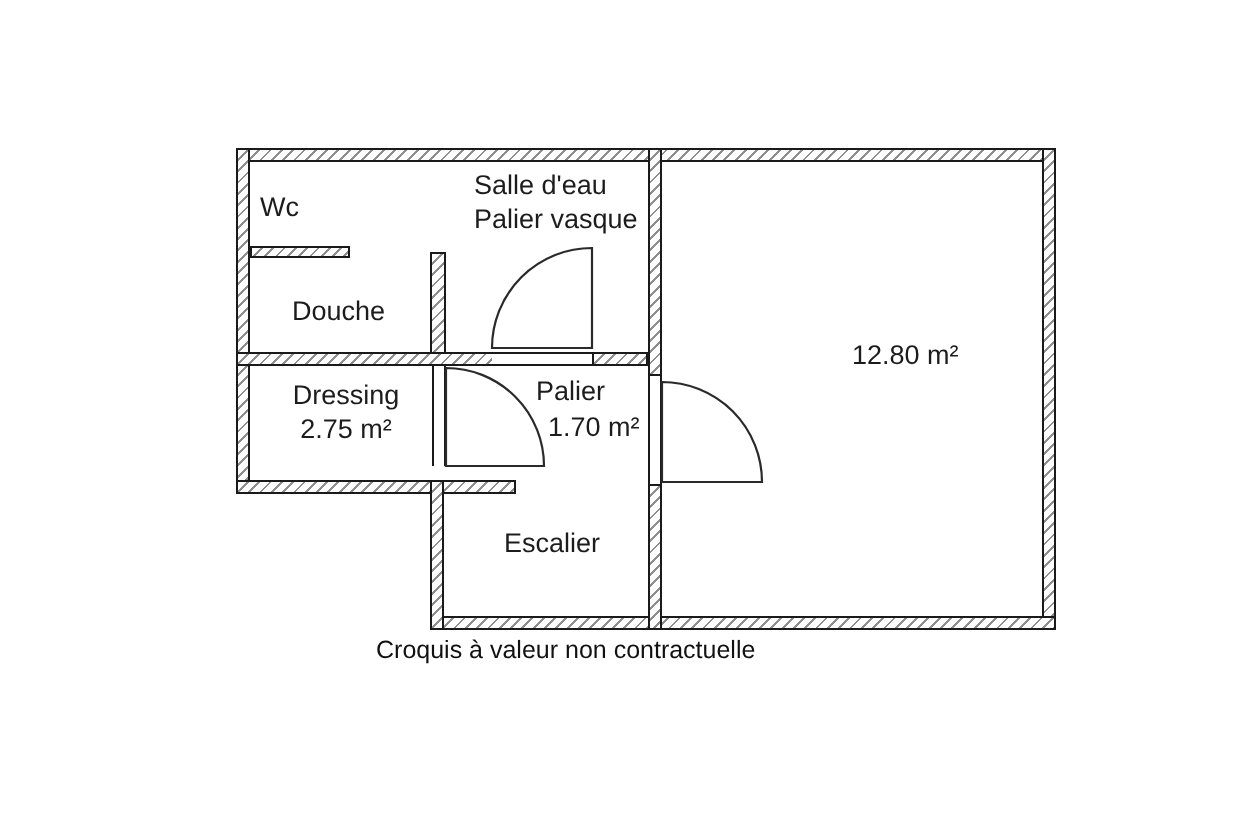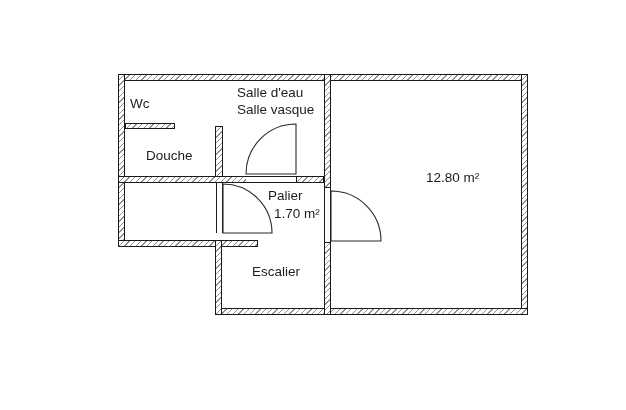--- a/index.html
+++ b/index.html
@@ -90,37 +90,42 @@
     <path d="M223,233 L223,184 A49,49 0 0 1 272,233 Z"></path>
     <path d="M331,241 L331,191 A50,50 0 0 1 381,241 Z"></path>
   </svg>
 
   <div class="lbl" style="left:130px;top:95px;">
     <span>Wc</span>
   </div>
 
   <div class="lbl" style="left:213px;top:84px;margin-left:24px;">
     <div>Salle d'eau</div>
-    <div>Salle vasque</div>
+    <div>Palier vasque</div>
   </div>
 
   <div class="lbl" style="left:146px;top:147px;">
     <span>Douche</span>
   </div>
 
+  <div class="lbl center" style="left:134px;top:189px;width:78px;">
+    <div>Dressing</div>
+    <div>2.75 m²</div>
+  </div>
 
   <div class="lbl" style="left:268px;top:187px;text-align:center;">
     <span>Palier</span>
   </div>
   <div class="lbl" style="left:274px;top:205px;">
     <span>1.70 m²</span>
   </div>
 
   <div class="lbl" style="left:252px;top:263px;">
     <span>Escalier</span>
   </div>
 
   <div class="lbl" style="left:389px;top:169px;margin-left:37px;">
     <span>12.80 m²</span>
   </div>
 
+  <div class="footnote">Croquis à valeur non contractuelle</div>
 
 </div>
 
 </body></html>

